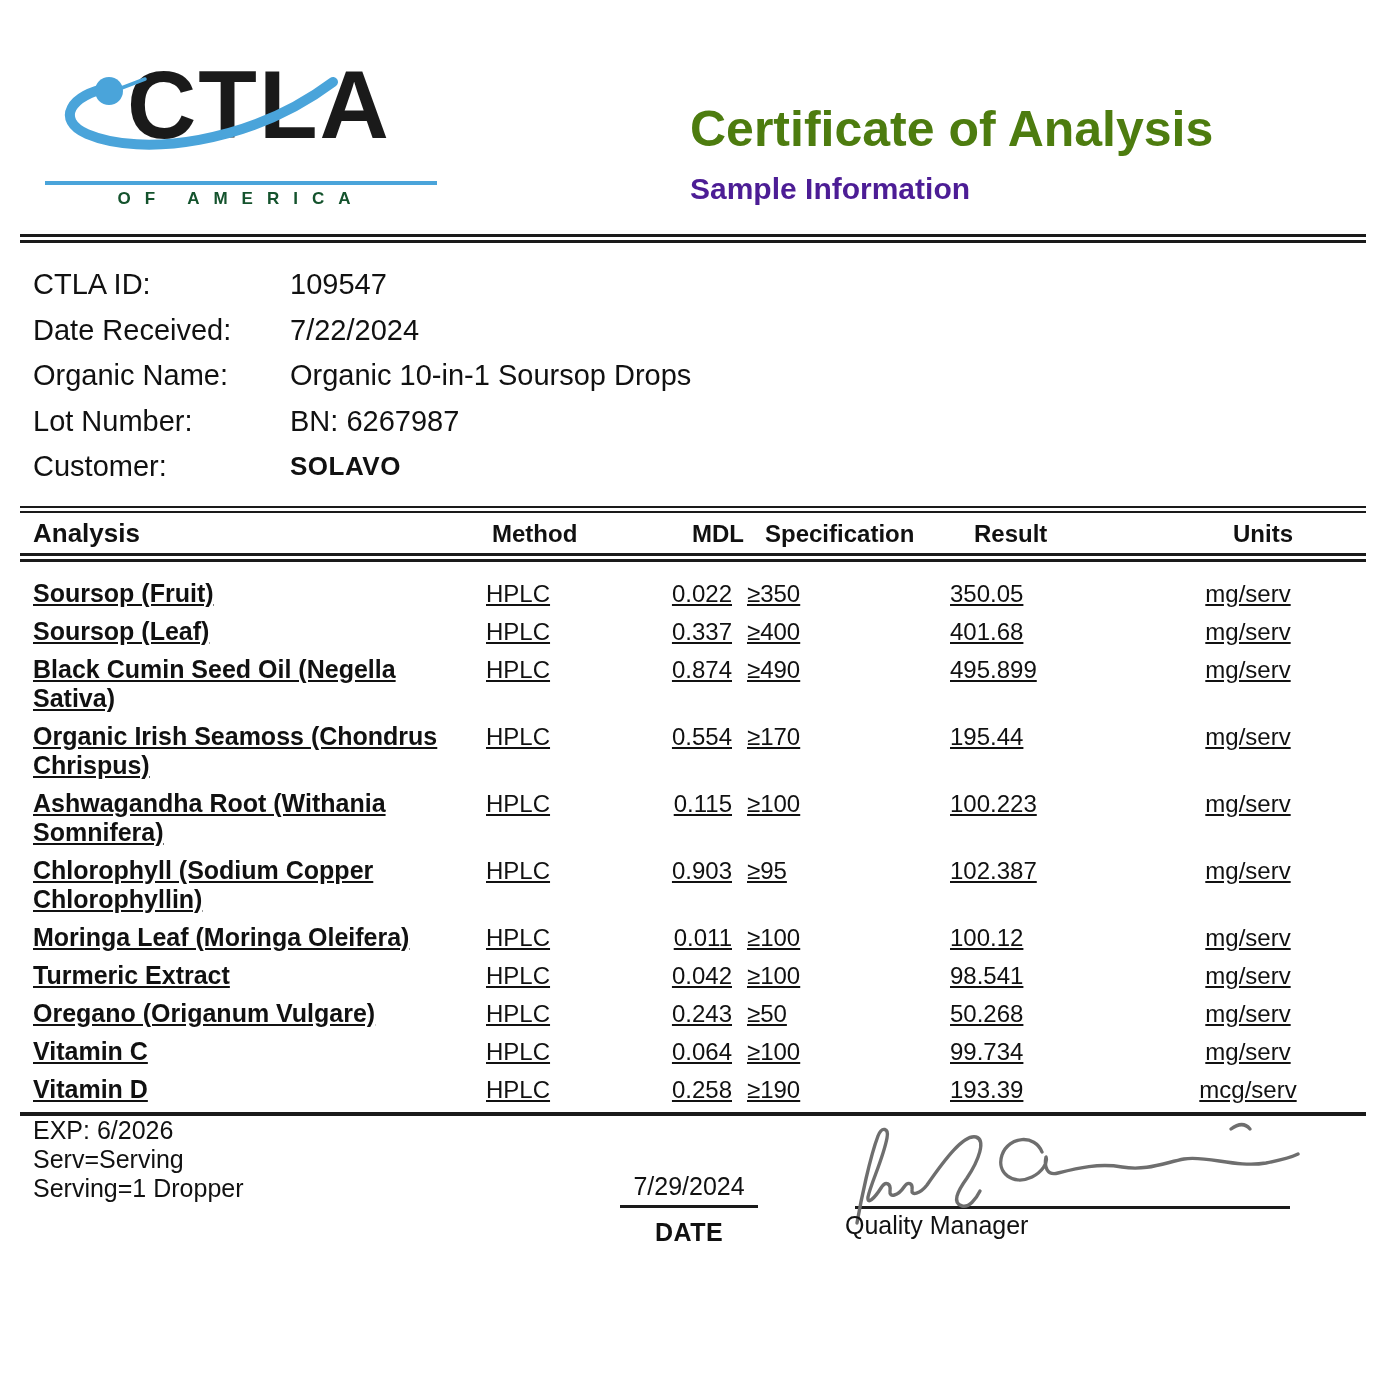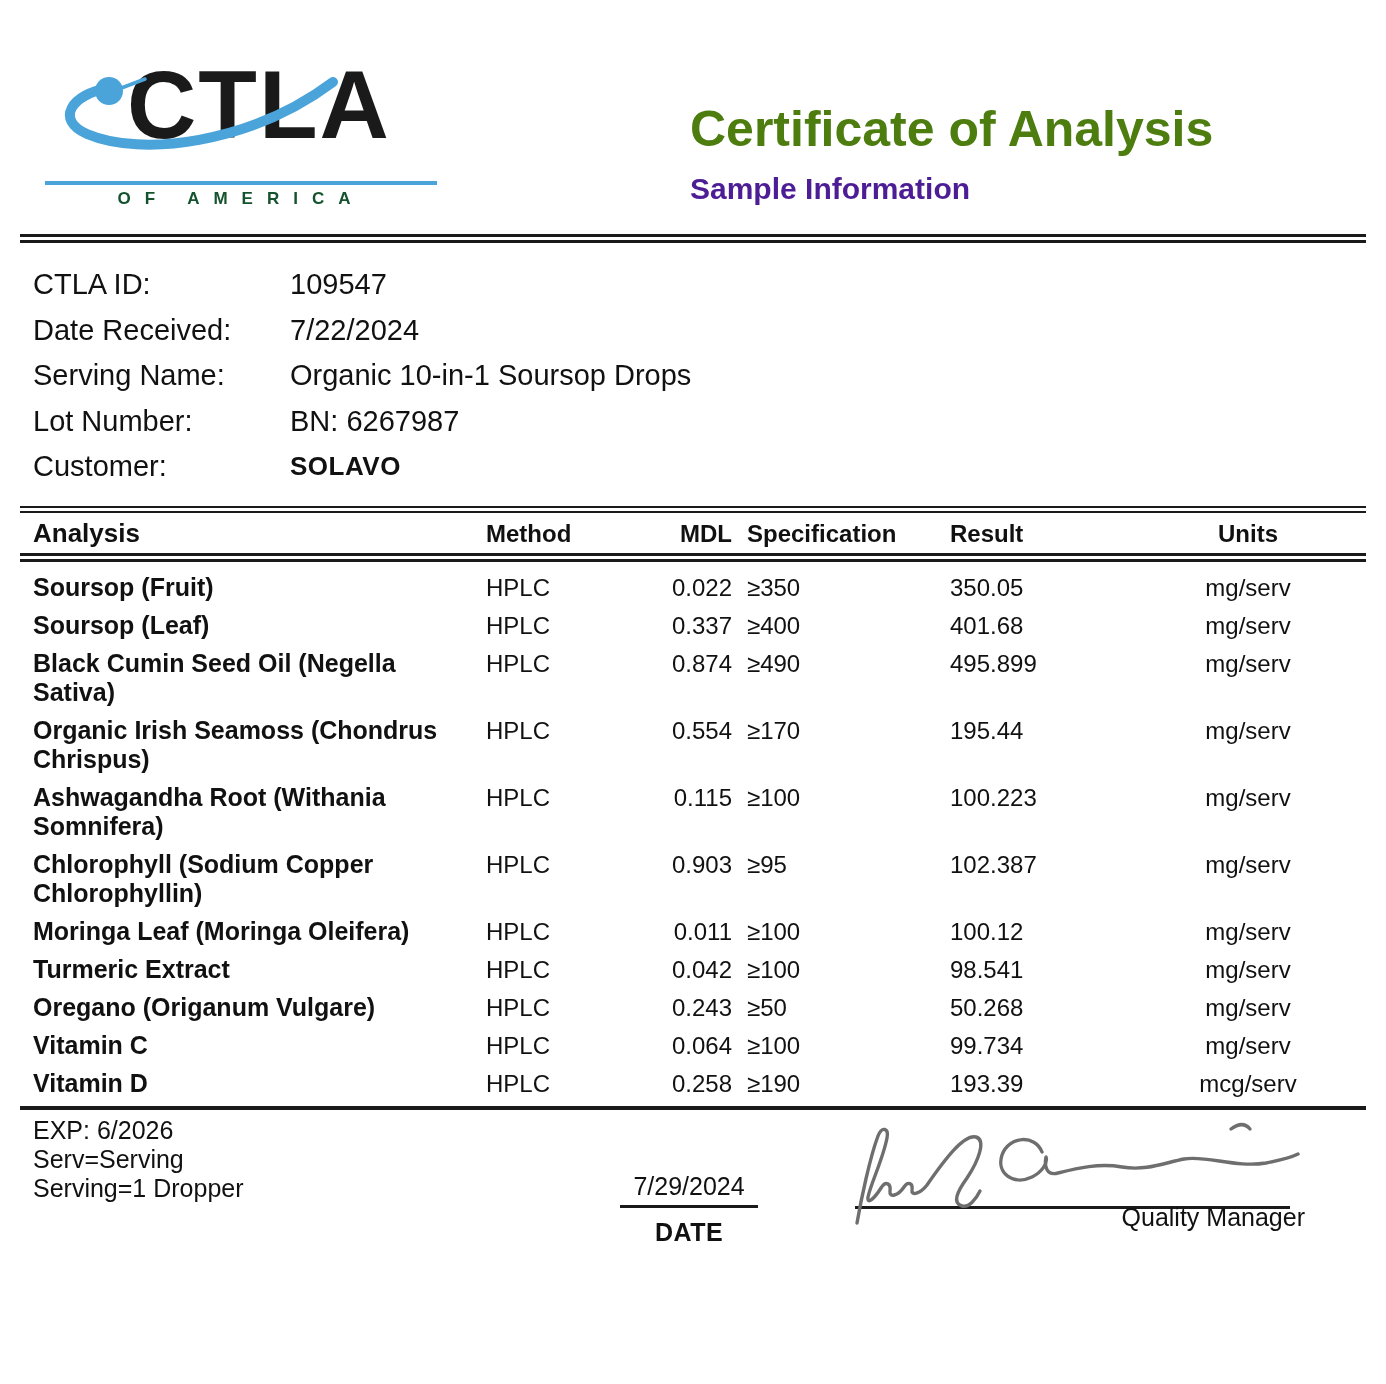--- a/index.html
+++ b/index.html
@@ -37,23 +37,23 @@
   
   .sample-info { position:absolute; left:33px; top:262px; }
   .si-row { display:flex; height:45.5px; align-items:center; font-size:29px; }
   .si-label { width:257px; }
   .si-value { }
   .si-value.customer { font-weight:bold; font-size:26px; letter-spacing:0.5px; }
 
   
   .table-wrap { position:absolute; left:20px; top:506px; width:1346px; }
   .thead-topline { height:7px; border-top:2.5px solid #1a1a1a; border-bottom:2.5px solid #1a1a1a; }
-  .thead { display:flex; align-items:center; height:40px; font-size:26px; font-weight:bold; }
+  .thead { display:flex; align-items:center; height:40px; font-size:26px; font-weight:bold;gap:6px; }
   .thead-botline { height:9px; border-top:3px solid #1a1a1a; border-bottom:3px solid #1a1a1a; }
-  .tbody { padding-top:6px; padding-bottom:4px; }
+  .tbody { padding-top:12px; padding-bottom:4px;text-decoration:underline; }
   .trow { display:flex; align-items:flex-start; }
   .cell { line-height:29px; padding-top:4.5px; padding-bottom:4.5px; font-size:24px; }
   .c-analysis { width:446px; padding-left:13px; padding-right:16px; font-weight:bold; font-size:25px; }
   .thead .c-analysis { font-size:26px; }
   .c-method  { width:190px; padding-left:20px; }
   .c-mdl     { width:76px;  text-align:right; }
   .c-spec    { width:198px; padding-left:15px; }
   .c-result  { width:200px; padding-left:20px; }
   .c-units   { flex:1; text-align:center; }
   .table-botline { height:0; border-top:4px solid #1a1a1a; }
@@ -62,21 +62,21 @@
   .footer-notes { position:absolute; left:33px; top:1116px; font-size:25px; }
   .footer-notes div { line-height:29px; }
 
   .date-block { position:absolute; left:620px; top:1172px; width:138px; text-align:center; font-size:25px; }
   .date-line { margin-top:4px; border-top:3px solid #1a1a1a; }
   .date-label { margin-top:10px; font-weight:bold; letter-spacing:0.5px; }
 
   .sig-block { position:absolute; left:845px; top:1115px; width:460px; }
   .sig-svg { position:absolute; left:0; top:0; width:460px; height:112px; }
   .sig-line { position:absolute; left:10px; top:91px; width:435px; border-top:3px solid #1a1a1a; }
-  .sig-label { position:absolute; left:0; top:88px; width:460px; text-align:right; font-size:25px; }
+  .sig-label { position:absolute; left:0; top:96px; width:460px; text-align:left; font-size:25px; }
 </style>
 </head>
 <body>
 
 <div class="page">
 
   <div class="logo">
     <div class="logo-mark">
       <div class="ctla-text">CTLA</div>
       <svg class="swoosh-svg" viewBox="0 0 392 118">
@@ -99,21 +99,21 @@
   <div class="sample-info">
     <div class="si-row">
       <div class="si-label">CTLA ID:</div>
       <div class="si-value">109547</div>
     </div>
     <div class="si-row">
       <div class="si-label">Date Received:</div>
       <div class="si-value">7/22/2024</div>
     </div>
     <div class="si-row">
-      <div class="si-label">Serving Name:</div>
+      <div class="si-label">Organic Name:</div>
       <div class="si-value">Organic 10-in-1 Soursop Drops</div>
     </div>
     <div class="si-row">
       <div class="si-label">Lot Number:</div>
       <div class="si-value">BN: 6267987</div>
     </div>
     <div class="si-row">
       <div class="si-label">Customer:</div>
       <div class="si-value customer">SOLAVO</div>
     </div>

